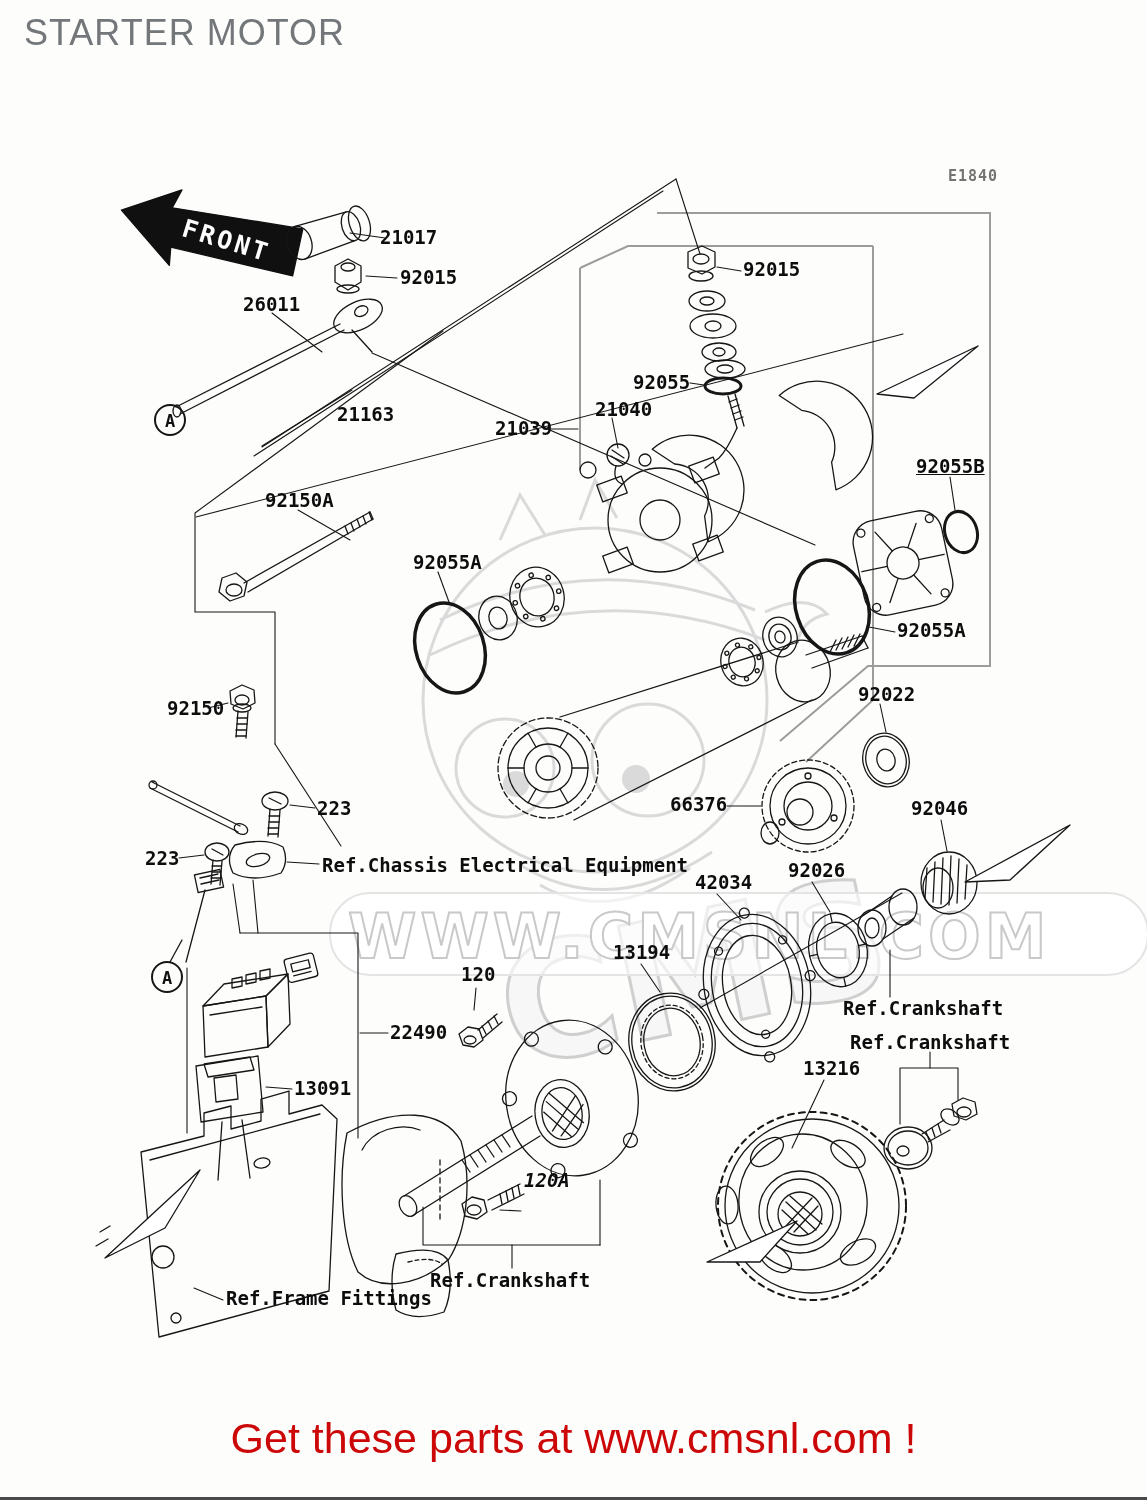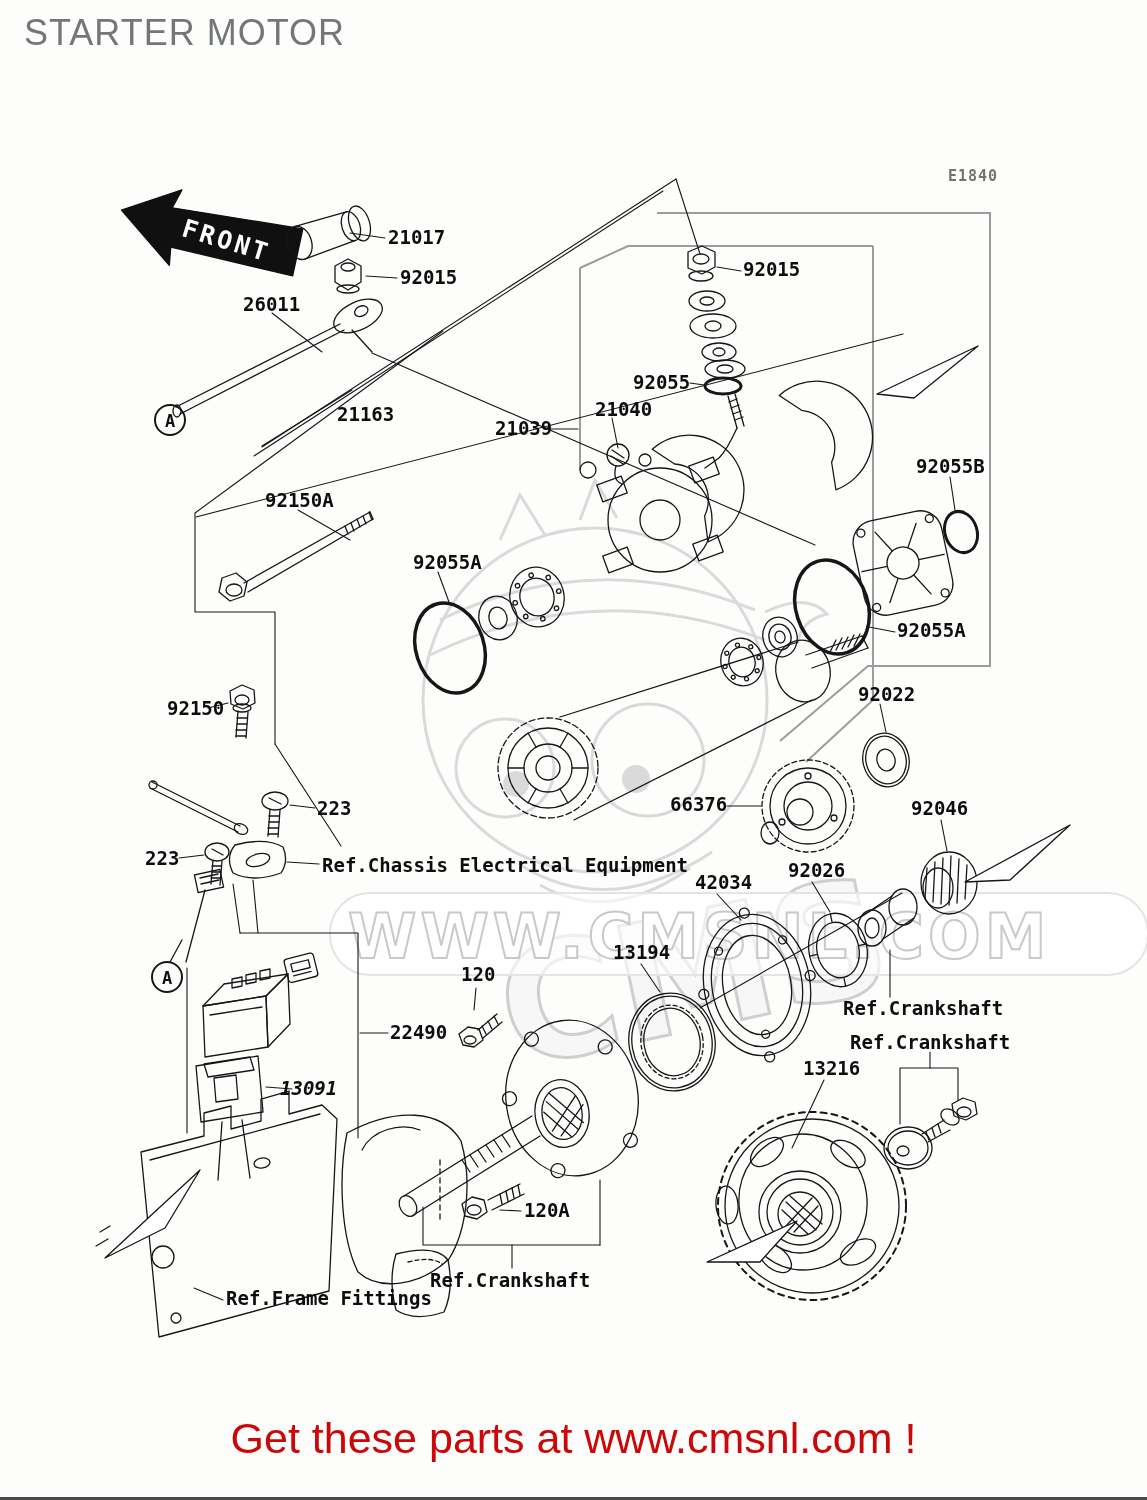--- a/index.html
+++ b/index.html
@@ -471,47 +471,47 @@
       <polyline points="512,1268 512,1245 423,1245 423,1207"></polyline>
       <polyline points="600,1245 600,1180"></polyline>
       <line x1="512" y1="1245" x2="600" y2="1245"></line>
     </g>
   </g>
 </svg>
 
   <div class="page-title">STARTER MOTOR</div>
   <div class="diagram-code">E1840</div>
   <div>
-      <div class="lbl part" style="left: 388px; top: 228px;">21017</div>
+      <div class="lbl part" style="left: 380px; top: 228px;">21017</div>
       <div class="lbl part" style="left: 400px; top: 268px;">92015</div>
       <div class="lbl part" style="left: 243px; top: 295px;">26011</div>
       <div class="lbl part" style="left: 337px; top: 369px; margin-top: 36px;">21163</div>
       <div class="lbl part" style="left: 495px; top: 419px;">21039</div>
       <div class="lbl part" style="left: 595px; top: 400px;">21040</div>
       <div class="lbl part" style="left: 633px; top: 373px;">92055</div>
       <div class="lbl part" style="left: 743px; top: 260px;">92015</div>
-      <div class="lbl part" style="left: 916px; top: 457px;">92055B</div>
+      <div class="lbl part" style="left: 916px; top: 457px; text-decoration: underline;">92055B</div>
       <div class="lbl part" style="left: 265px; top: 491px;">92150A</div>
       <div class="lbl part" style="left: 413px; top: 553px;">92055A</div>
       <div class="lbl part" style="left: 897px; top: 621px;">92055A</div>
       <div class="lbl part" style="left: 858px; top: 685px;">92022</div>
       <div class="lbl part" style="left: 150px; top: 699px; margin-left: 17px;">92150</div>
       <div class="lbl part" style="left: 670px; top: 795px;">66376</div>
       <div class="lbl part" style="left: 911px; top: 799px;">92046</div>
       <div class="lbl part" style="left: 317px; top: 799px;">223</div>
       <div class="lbl part" style="left: 145px; top: 849px;">223</div>
       <div class="lbl ref" style="left: 322px; top: 856px;">Ref.Chassis Electrical Equipment</div>
       <div class="lbl part" style="left: 695px; top: 873px;">42034</div>
       <div class="lbl part" style="left: 788px; top: 861px;">92026</div>
       <div class="lbl part" style="left: 613px; top: 943px;">13194</div>
       <div class="lbl part" style="left: 461px; top: 965px;">120</div>
       <div class="lbl part" style="left: 390px; top: 1023px;">22490</div>
       <div class="lbl ref" style="left: 843px; top: 999px;">Ref.Crankshaft</div>
       <div class="lbl ref" style="left: 850px; top: 1033px;">Ref.Crankshaft</div>
-      <div class="lbl part" style="left: 280px; top: 1079px; font-style: italic;">13091</div>
+      <div class="lbl part" style="left: 294px; top: 1079px;">13091</div>
       <div class="lbl part" style="left: 803px; top: 1059px;">13216</div>
-      <div class="lbl part" style="left: 524px; top: 1201px;">120A</div>
+      <div class="lbl part" style="left: 524px; top: 1171px; font-style: italic;">120A</div>
       <div class="lbl ref" style="left: 430px; top: 1271px;">Ref.Crankshaft</div>
       <div class="lbl ref" style="left: 226px; top: 1289px;">Ref.Frame Fittings</div>
     </div>
   <div class="footer">Get these parts at www.cmsnl.com !</div>
   <div class="bottom-rule"></div>
 </div>
 
 </body></html>

